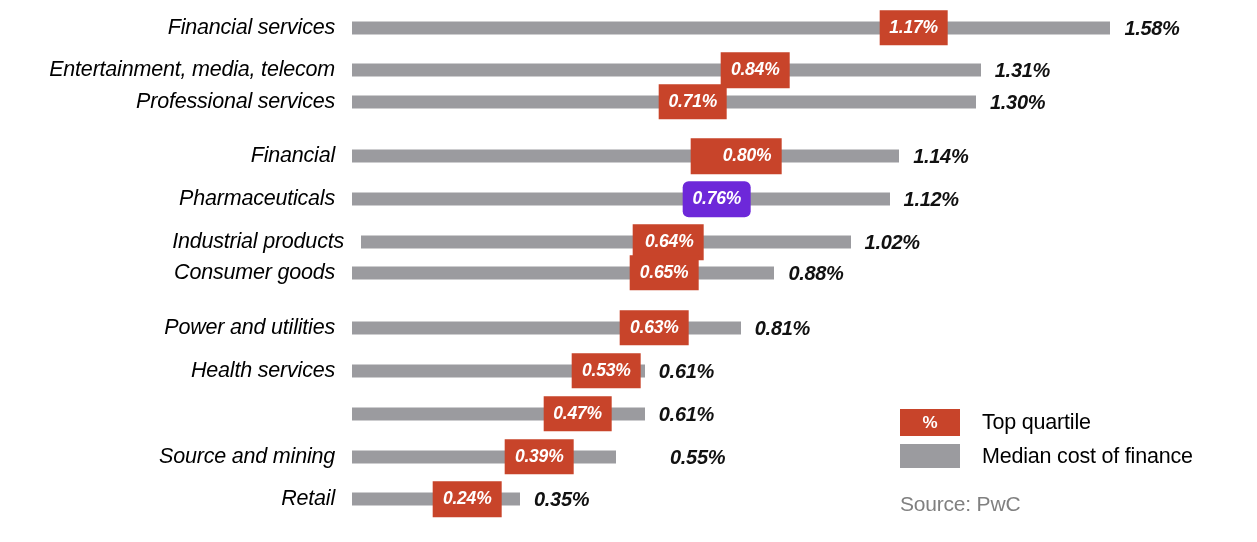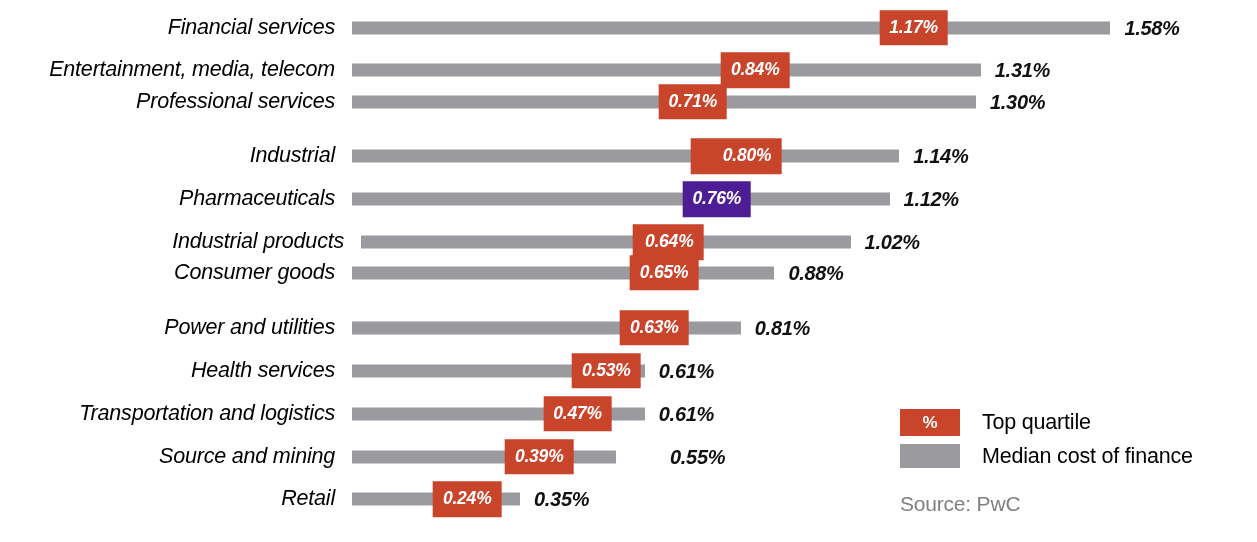--- a/index.html
+++ b/index.html
@@ -151,34 +151,34 @@
     </div>
     <div class="row" style="top: 80px;">
       <div class="cat-label">Professional services</div>
       <div class="track" style="width: 624px;">
         <div class="bar" style="width: 624px; background: rgb(155, 155, 159);"></div>
       </div>
       <div class="median-label" style="left: 990px;">1.30%</div>
       <div class="quartile-box" style="left: 692.8px; background: rgb(200, 68, 42);">0.71%</div>
     </div>
     <div class="row" style="top: 134.7px;">
-      <div class="cat-label">Industrial</div>
+      <div class="cat-label">Financial</div>
       <div class="track" style="width: 547.2px;">
         <div class="bar" style="width: 547.2px; background: rgb(155, 155, 159);"></div>
       </div>
       <div class="median-label" style="left: 913.2px;">1.14%</div>
       <div class="quartile-box" style="left: 736px; background: rgb(200, 68, 42); padding-left: 32px;">0.80%</div>
     </div>
     <div class="row" style="top: 177.6px;">
       <div class="cat-label">Pharmaceuticals</div>
       <div class="track" style="width: 537.6px;">
         <div class="bar" style="width: 537.6px; background: rgb(155, 155, 159);"></div>
       </div>
       <div class="median-label" style="left: 903.6px;">1.12%</div>
-      <div class="quartile-box" style="left: 716.8px; background: #4c1d95;">0.76%</div>
+      <div class="quartile-box" style="left: 716.8px; background: #6d28d9; border-radius: 6px;">0.76%</div>
     </div>
     <div class="row" style="top: 220.5px; margin-left: 9px;">
       <div class="cat-label">Industrial products</div>
       <div class="track" style="width: 489.6px;">
         <div class="bar" style="width: 489.6px; background: rgb(155, 155, 159);"></div>
       </div>
       <div class="median-label" style="left: 855.6px;">1.02%</div>
       <div class="quartile-box" style="left: 659.2px; background: rgb(200, 68, 42); padding-left: 12px;">0.64%</div>
     </div>
     <div class="row" style="top: 251px;">
@@ -199,21 +199,20 @@
     </div>
     <div class="row" style="top: 349.2px;">
       <div class="cat-label">Health services</div>
       <div class="track" style="width: 292.8px;">
         <div class="bar" style="width: 292.8px; background: rgb(155, 155, 159);"></div>
       </div>
       <div class="median-label" style="left: 658.8px;">0.61%</div>
       <div class="quartile-box" style="left: 606.4px; background: rgb(200, 68, 42);">0.53%</div>
     </div>
     <div class="row" style="top: 392.1px;">
-      <div class="cat-label">Transportation and logistics</div>
       <div class="track" style="width: 292.8px;">
         <div class="bar" style="width: 292.8px; background: rgb(155, 155, 159);"></div>
       </div>
       <div class="median-label" style="left: 658.8px;">0.61%</div>
       <div class="quartile-box" style="left: 577.6px; background: rgb(200, 68, 42);">0.47%</div>
     </div>
     <div class="row" style="top: 435px;">
       <div class="cat-label">Source and mining</div>
       <div class="track" style="width: 264px;">
         <div class="bar" style="width: 264px; background: rgb(155, 155, 159);"></div>

